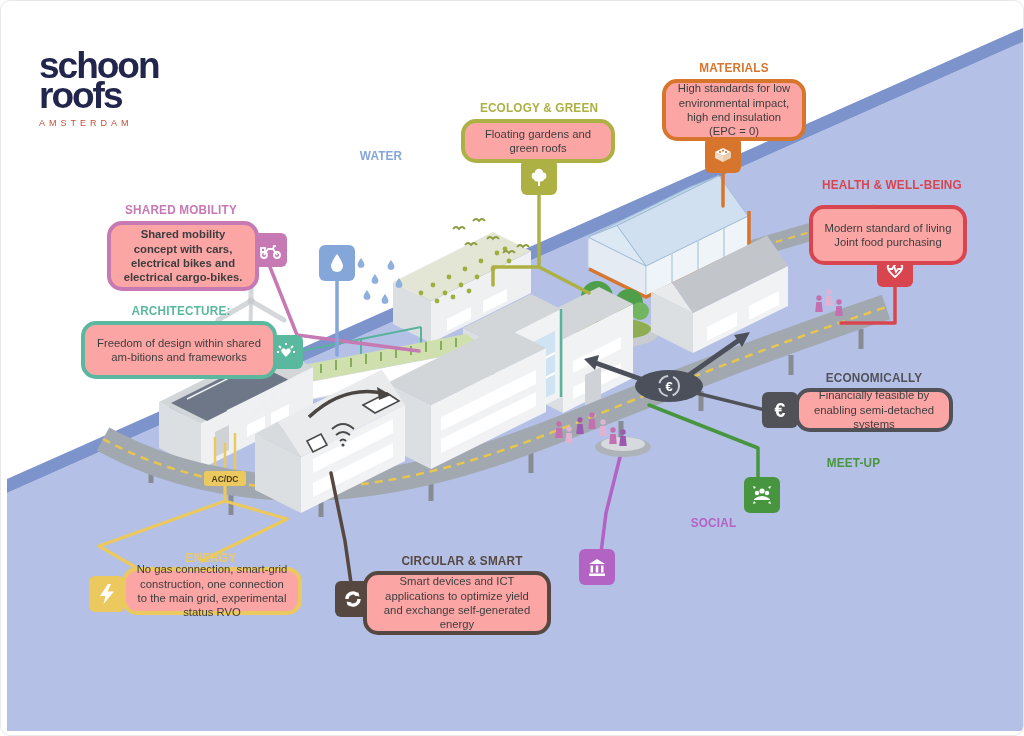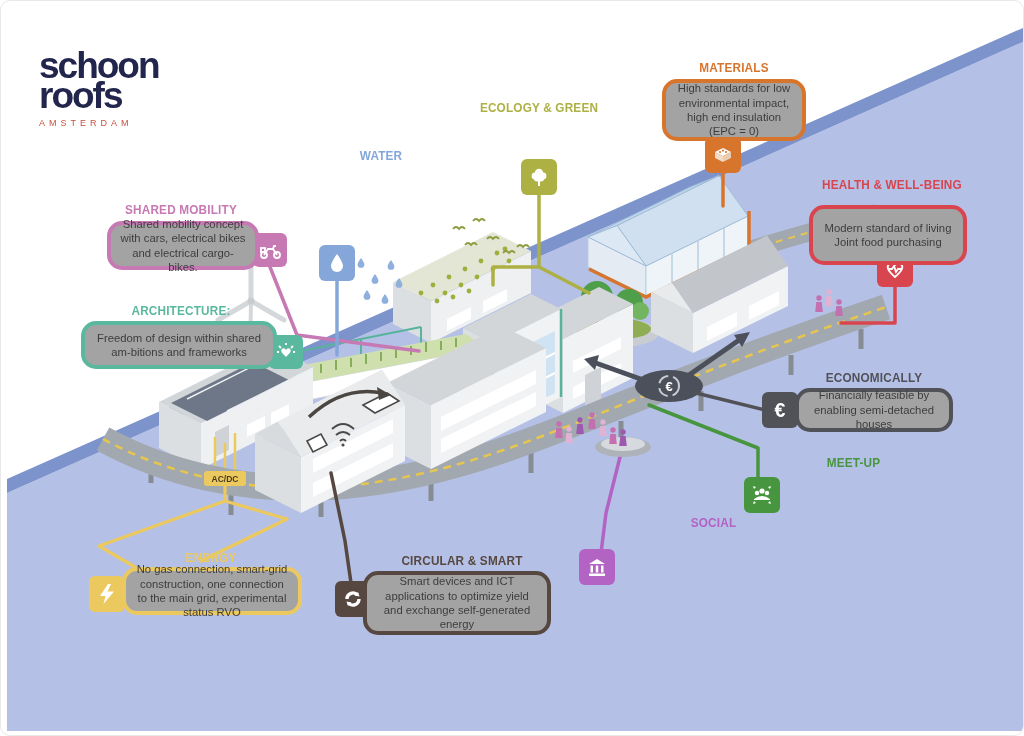--- a/index.html
+++ b/index.html
@@ -7,34 +7,34 @@
         font-family:"Liberation Sans",sans-serif;border:1px solid #e8e8e8;border-radius:10px;box-sizing:border-box;}
   .scene{position:absolute;left:0;top:0;z-index:0;}
 
   
   .logo{position:absolute;left:38px;top:50px;width:152px;text-align:left;z-index:4;}
   .logo-l1,.logo-l2{font-weight:700;font-size:37px;line-height:0.82;letter-spacing:-2px;color:#22264d;}
   .logo-sub{margin-top:6px;font-size:9px;font-weight:400;letter-spacing:4px;color:#c8503c;}
 
   
   .co-title{position:absolute;text-align:center;font-weight:700;font-size:12.5px;letter-spacing:.2px;z-index:3;transform:scaleX(.94);}
-  .co-box{position:absolute;background:#a3a3a3;border:4px solid #000;border-radius:15px;display:flex;align-items:center;justify-content:center;
+  .co-box{position:absolute;background:#fca5a5;border:4px solid #000;border-radius:15px;display:flex;align-items:center;justify-content:center;
           text-align:center;font-size:11.3px;color:#3d3d3d;line-height:1.28;padding:6px 9px;box-sizing:border-box;z-index:2;}
   .co-box p{margin:0;}
   .co-box p + p{margin-top:10px;}
   .co-tab{position:absolute;width:34px;height:34px;border-radius:6px;display:flex;align-items:center;justify-content:center;z-index:1;}
   .co-tab svg{display:block;}
 
   
   .t-shared{left:100px;top:202px;width:160px;color:#c779b4;}
-  .b-shared{left:106px;top:220px;width:152px;height:49px;border-color:#c779b4;}
+  .b-shared{left:106px;top:220px;width:152px;height:70px;border-color:#c779b4;font-weight:bold;}
   .i-shared{left:252px;top:232px;background:#c779b4;}
   
   .t-arch{left:80px;top:303px;width:200px;color:#59b89e;}
-  .b-arch{left:80px;top:320px;width:196px;height:48px;border-color:#59b89e;}
+  .b-arch{left:80px;top:320px;width:196px;height:58px;border-color:#59b89e;}
   .i-arch{left:268px;top:334px;background:#59b89e;}
   
   .t-water{left:300px;top:148px;width:160px;color:#84a6d9;}
   .b-water{left:302px;top:164px;width:158px;height:84px;border-color:#84a6d9;}
   .i-water{left:318px;top:244px;background:#84a6d9;width:36px;height:36px;}
   
   .t-eco{left:458px;top:100px;width:160px;color:#adb042;}
   .b-eco{left:460px;top:118px;width:154px;height:44px;border-color:#adb042;}
   .i-eco{left:520px;top:158px;background:#adb042;width:36px;height:36px;}
   
@@ -340,20 +340,23 @@
   <div class="co-tab i-eco">
     <svg width="24" height="24" viewBox="0 0 24 24" fill="#fff">
       <circle cx="12" cy="8" r="4.2"></circle>
         <circle cx="8" cy="11" r="3.4"></circle>
         <circle cx="16" cy="11" r="3.4"></circle>
         <circle cx="10" cy="13.5" r="3"></circle>
         <circle cx="14" cy="13.5" r="3"></circle>
       <rect x="11" y="13" width="2" height="8"></rect>
     </svg>
   </div>
+  <div class="co-box b-eco">
+      <p>Floating gardens and green roofs</p>
+    </div>
 
   <div class="co-title t-mat">MATERIALS</div>
   <div class="co-tab i-mat">
     <svg width="24" height="24" viewBox="0 0 24 24">
       <polygon points="4,9 12,5 20,9 12,13" fill="#fff"></polygon>
         <polygon points="4,9 12,13 12,19 4,15" fill="#f2dcc8"></polygon>
         <polygon points="12,13 20,9 20,15 12,19" fill="#e8cdb2"></polygon>
       <circle cx="9" cy="9" r="1.1" fill="#d8752d"></circle>
         <circle cx="12" cy="7.6" r="1.1" fill="#d8752d"></circle>
         <circle cx="15" cy="9" r="1.1" fill="#d8752d"></circle>
@@ -374,21 +377,21 @@
       <p>Modern standard of living Joint food purchasing</p>
     </div>
 
   <div class="co-title t-econ">ECONOMICALLY</div>
   <div class="co-tab i-econ">
     <svg width="26" height="26" viewBox="0 0 24 24">
         <text x="12" y="18" text-anchor="middle" font-size="18" font-weight="bold" fill="#fff">€</text>
       </svg>
   </div>
   <div class="co-box b-econ">
-      <p>Financially feasible by enabling semi-detached houses</p>
+      <p>Financially feasible by enabling semi-detached systems</p>
     </div>
 
   <div class="co-title t-meet">MEET-UP</div>
   <div class="co-tab i-meet">
     <svg width="24" height="24" viewBox="0 0 24 24" fill="#fff">
       <circle cx="7" cy="10" r="2.2"></circle>
         <circle cx="12" cy="8" r="2.6"></circle>
         <circle cx="17" cy="10" r="2.2"></circle>
       <path d="M4,16 Q12,10 20,16 L20,17 L4,17 Z"></path>
       <path d="M3,3 l3,1 -2,2 Z M21,3 l-3,1 2,2 Z M3,21 l3,-1 -2,-2 Z M21,21 l-3,-1 2,-2 Z"></path>

